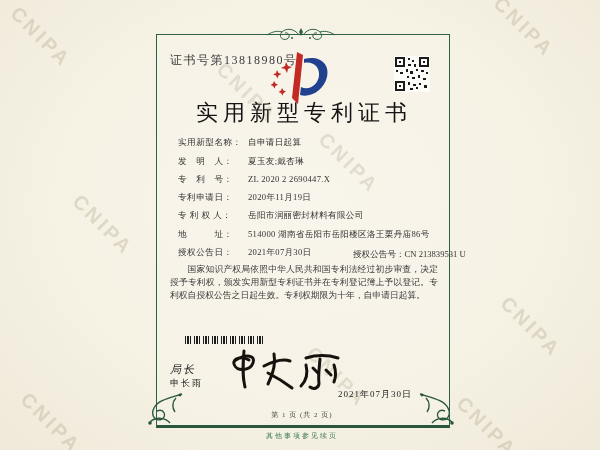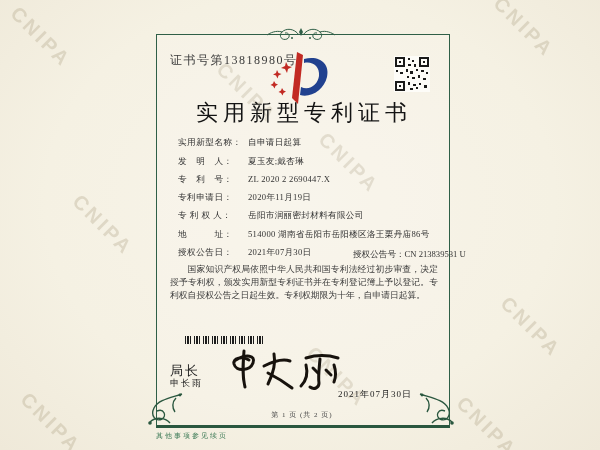--- a/index.html
+++ b/index.html
@@ -49,30 +49,30 @@
   }
   .paras p{margin:0;text-indent:2em;}
   .barcode{
     position:absolute;left:185px;top:336px;width:80px;height:8px;
     background:
       repeating-linear-gradient(90deg,
         #1d1d1d 0 1px, transparent 1px 2px,
         #1d1d1d 2px 4px, transparent 4px 5px,
         #1d1d1d 5px 6px, transparent 6px 9px);
   }
-  .sig-title{position:absolute;left:170px;top:362px;font-size:13px;letter-spacing:2px;color:#222;}
+  .sig-title{position:absolute;left:170px;top:362px;font-size:11px;letter-spacing:2px;color:#222;font-style:italic;}
   .sig-name{position:absolute;left:170px;top:377px;font-size:9px;letter-spacing:2px;color:#222;}
   .signature{position:absolute;left:222px;top:346px;width:130px;height:48px;}
   .issue-date{position:absolute;left:338px;top:388px;font-size:9px;letter-spacing:1px;color:#222;}
   .page-info{
     position:absolute;left:156px;top:410px;width:292px;text-align:center;
     font-size:7px;letter-spacing:1px;color:#444;
   }
   .footer-note{
-    position:absolute;left:156px;top:431px;width:292px;
+    position:absolute;left:156px;top:431px;width:292px;text-align:center;
     font-size:7px;letter-spacing:2px;color:#3c7a55;
   }
 </style>
 </head>
 <body>
 
 <div class="watermark" style="left:22px;top:2px">CNIPA</div>
 <div class="watermark" style="left:505px;top:-8px">CNIPA</div>
 <div class="watermark" style="left:228px;top:58px">CNIPA</div>
 <div class="watermark" style="left:330px;top:128px">CNIPA</div>

